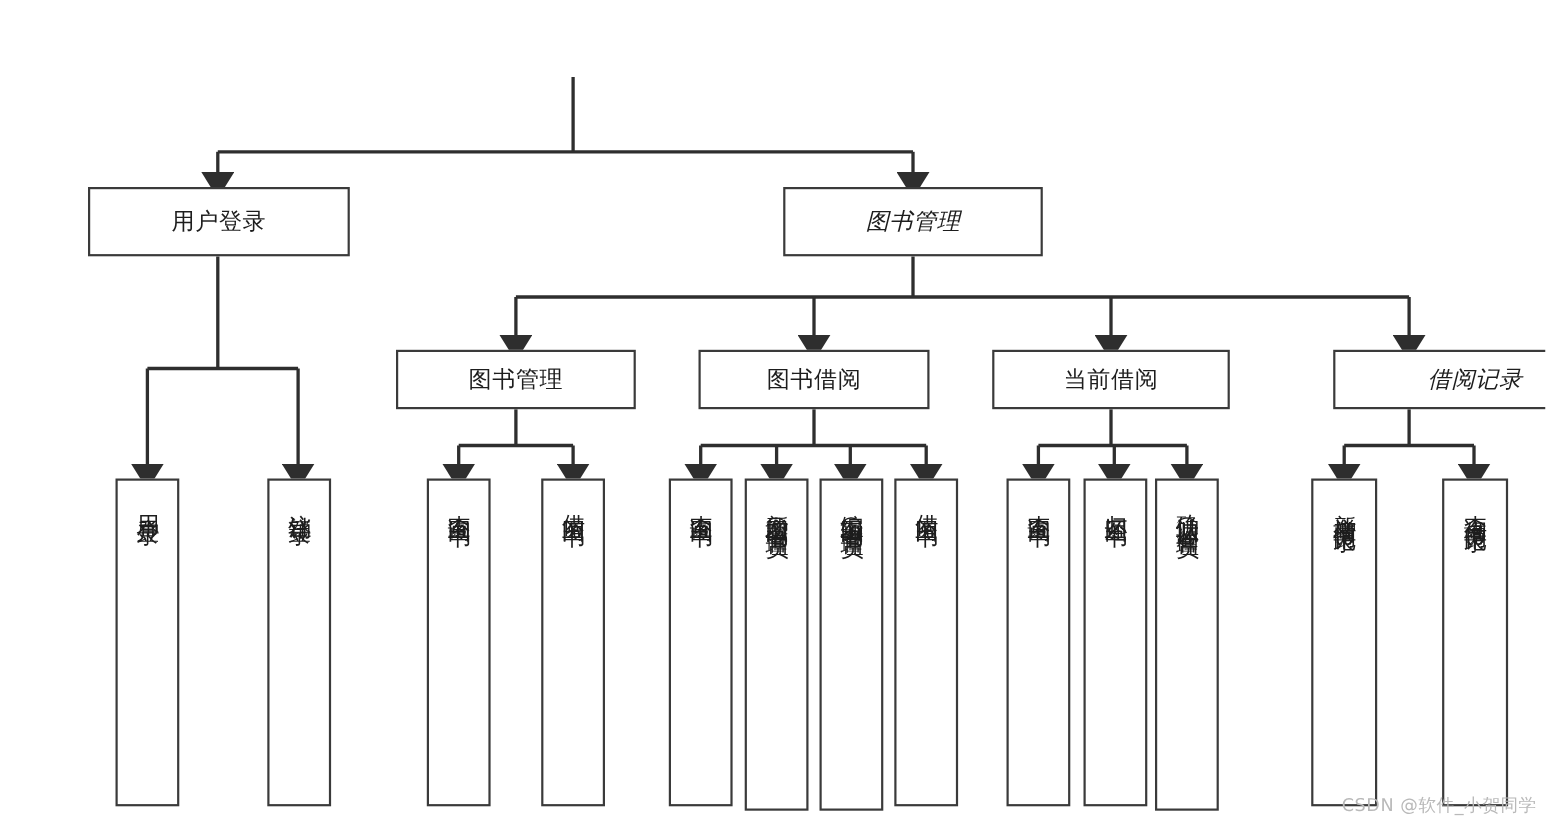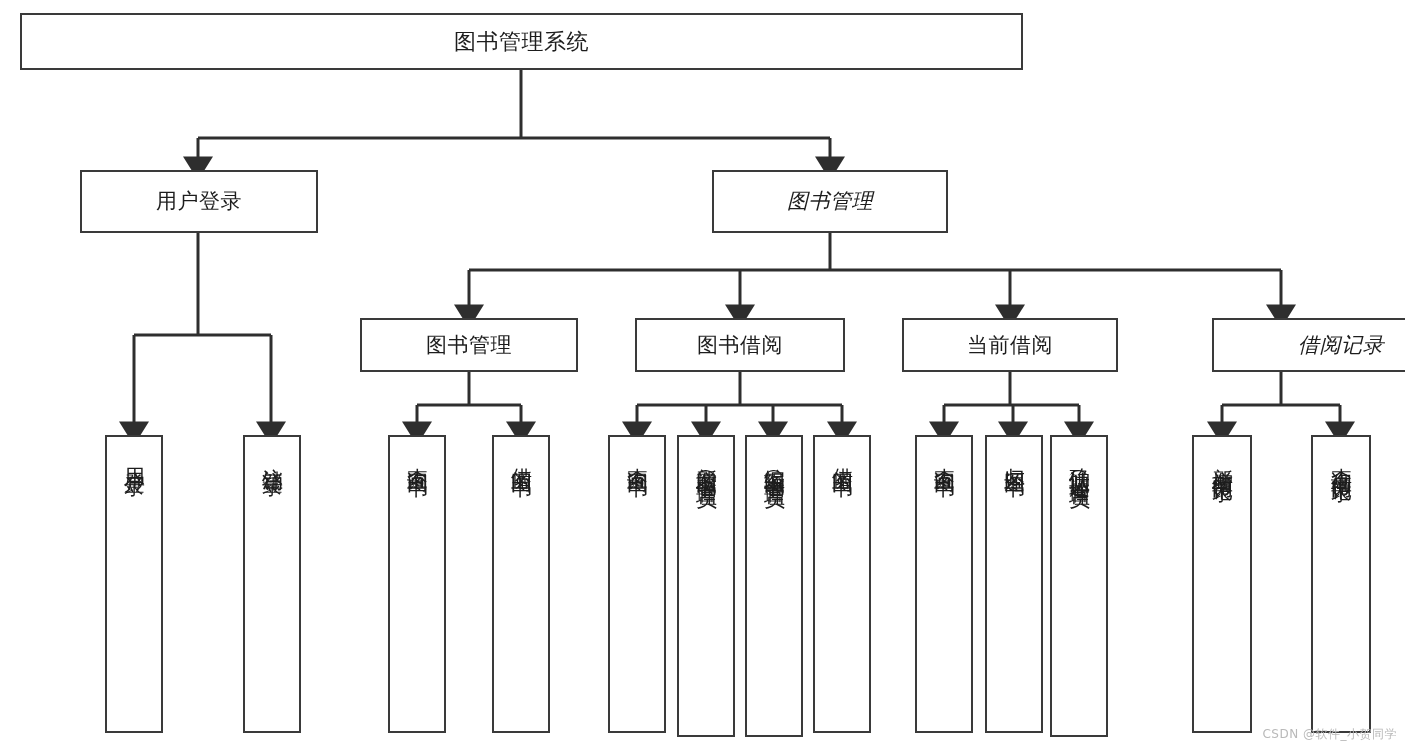--- a/index.html
+++ b/index.html
@@ -60,21 +60,21 @@
     text-orientation: upright;
     font-size: 21px;
     letter-spacing: 3px;
     line-height: 1;
     white-space: nowrap;
   }
   #watermark {
     position: absolute;
     right: 8px;
     bottom: 4px;
-    font-size: 12px;
+    font-size: 16px;
     color: #b9b9b9;
     letter-spacing: 0.5px;
     white-space: nowrap;
     user-select: none;
   }
 </style>
 </head>
 <body>
 
 <div id="canvas">
@@ -122,23 +122,20 @@
       <path d="M1013,405 L1013,425" marker-end="url(#arrow)"></path>
       <path d="M1079,405 L1079,425" marker-end="url(#arrow)"></path>
 
       <path d="M1281,372 L1281,405"></path>
       <path d="M1222,405 L1340,405"></path>
       <path d="M1222,405 L1222,425" marker-end="url(#arrow)"></path>
       <path d="M1340,405 L1340,425" marker-end="url(#arrow)"></path>
     </g>
   </svg>
 
-  <div class="node h root" style="left:20px; top:13px; width:1003px; height:57px;">
-    <span class="label">图书管理系统</span>
-  </div>
 
   <div class="node h" style="left:80px; top:170px; width:238px; height:63px;">
     <span class="label">用户登录</span>
   </div>
   <div class="node h" style="left:712px; top:170px; width:236px; height:63px;font-style:italic;">
     <span class="label">图书管理</span>
   </div>
 
   <div class="node h" style="left:360px; top:318px; width:218px; height:54px;">
     <span class="label">图书管理</span>

